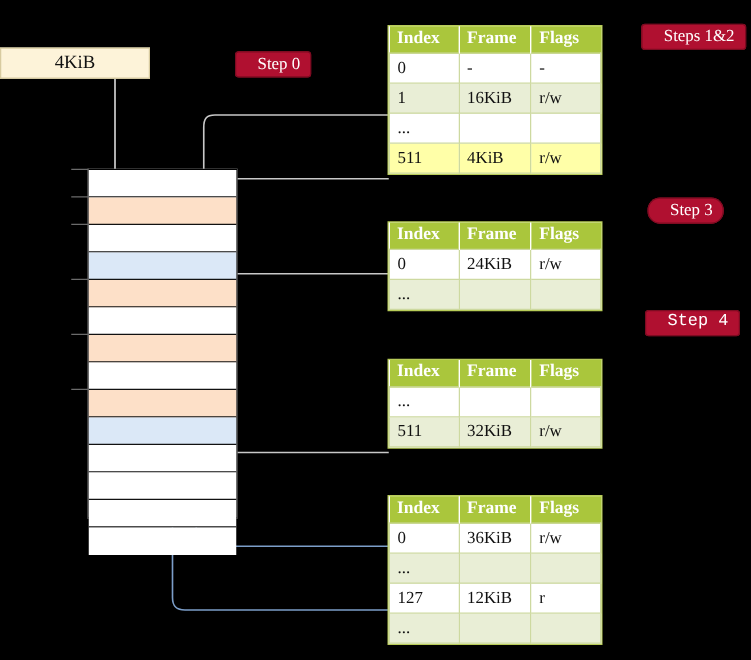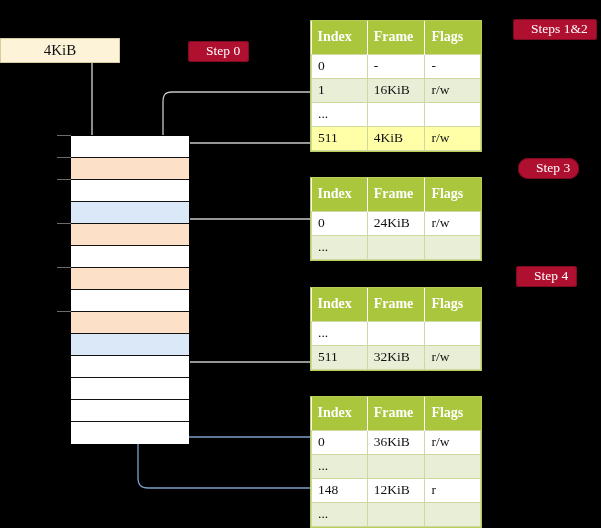--- a/index.html
+++ b/index.html
@@ -25,21 +25,21 @@
   .badge{
     position:absolute;
     background:#b01030;color:#fff;font-size:13.5px;
     padding:3px 9px 4px 18px;border-radius:3px;
     white-space:nowrap;line-height:1.05;
     box-shadow:0 0 0 1px #7d0b21 inset;
   }
   .badge.b0{left:188px;top:41px;}
   .badge.b12{left:513px;top:19px;}
   .badge.b3{left:518px;top:158px;border-radius:10px;}
-  .badge.b4{left:516px;top:266px;}
+  .badge.b4{left:516px;top:248px;font-family:Liberation Mono, monospace;}
 
   
   .memcol{position:absolute;left:70px;top:135px;width:120px;height:280px;
           border:1px solid #000;box-sizing:border-box;background:#fff;}
   .memrow{height:22px;box-sizing:border-box;border-bottom:1px solid #111;}
   .memrow:last-child{border-bottom:none;}
   .mr-white{background:#ffffff;}
   .mr-orange{background:#fde0c8;}
   .mr-blue{background:#dbe8f7;}
 
@@ -47,21 +47,21 @@
   .tick{position:absolute;width:14px;height:0;border-top:1.4px solid #6b6b6b;}
 
   
   .ptable{
     position:absolute;width:170px;border-collapse:collapse;
     font-size:13.5px;color:#111;background:#fff;
     box-shadow:0 0 0 1px #b8cc58;
   }
   .ptable th{
     background:#aac63c;color:#fff;font-weight:bold;font-size:14px;
-    text-align:left;padding:2px 6px 3px 6px;height:33px;
+    text-align:left;padding:2px 6px 3px 6px;height:21px;
     border-right:1px solid #fff;box-sizing:border-box;
   }
   .ptable th:last-child{border-right:none;}
   .ptable td{
     padding:2px 6px 3px 6px;height:24px;box-sizing:border-box;
     border:1px solid #cdd9a0;border-top:1px solid #cdd9a0;
   }
   .ptable tr.alt td{background:#e9eed6;}
   .ptable tr.hl td{background:#ffffa8;}
   .ptable col.c1{width:56px;}
@@ -246,21 +246,21 @@
           <td>0</td>
           <td>36KiB</td>
           <td>r/w</td>
         </tr>
         <tr class="alt">
           <td>...</td>
           <td></td>
           <td></td>
         </tr>
         <tr>
-          <td>148</td>
+          <td>127</td>
           <td>12KiB</td>
           <td>r</td>
         </tr>
         <tr class="alt">
           <td>...</td>
           <td></td>
           <td></td>
         </tr>
       </tbody>
     </table>

